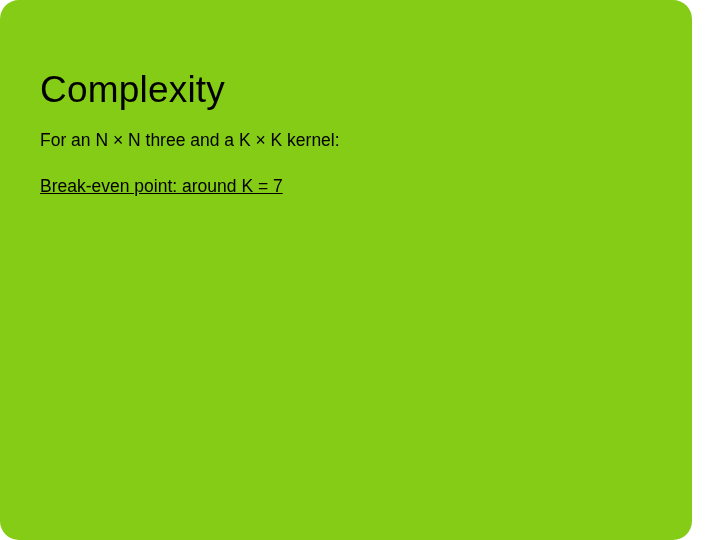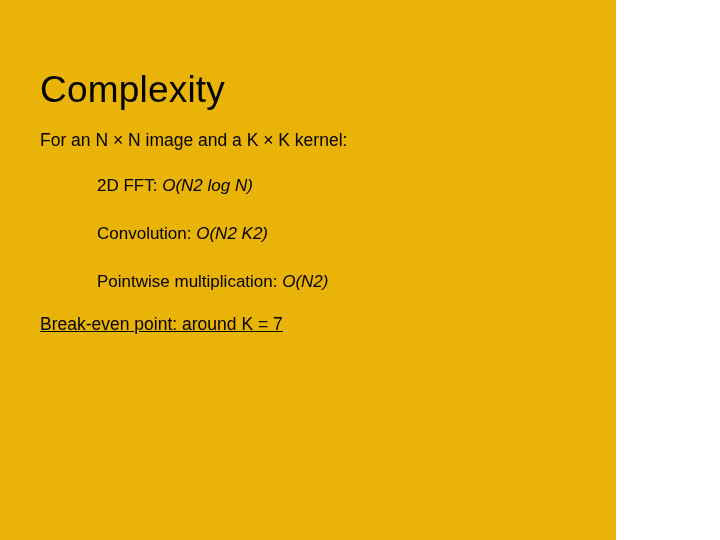--- a/index.html
+++ b/index.html
@@ -11,24 +11,25 @@
     width: 720px;
     height: 540px;
     overflow: hidden;
     font-family: "Liberation Sans", sans-serif;
     color: #000000;
     -webkit-font-smoothing: antialiased;
   }
 
   .slide {
     position: relative;
-    width: 616px;
+    width: 692px;
     height: 540px;
-    background: #eab308;
+    background: #84cc16;
     box-sizing: border-box;
+    border-radius: 19px;
   }
 
   .slide-title {
     position: absolute;
     left: 40px;
     top: 44px;
     font-size: 37px;
     font-weight: 400;
     line-height: 1.15;
     letter-spacing: 0.2px;
@@ -85,32 +86,21 @@
 </style>
 </head>
 <body>
 
 <div class="slide">
 
   <h1 class="slide-title">Complexity</h1>
 
   <div class="body-block">
 
-    <p class="para para-intro">For an N × N image and a K × K kernel:</p>
+    <p class="para para-intro">For an N × N three and a K × K kernel:</p>
 
-    <ul class="sub-list">
-      <li class="sub-item">
-        <span>2D FFT: </span><em class="bigo">O(N2 log N)</em>
-      </li>
-      <li class="sub-item">
-        <span>Convolution: </span><em class="bigo">O(N2 K2)</em>
-      </li>
-      <li class="sub-item">
-        <span>Pointwise multiplication: </span><em class="bigo">O(N2)</em>
-      </li>
-    </ul>
 
 
     <p class="para para-final">Break-even point: around K = 7</p>
 
   </div>
 
 </div>
 
 </body></html>

